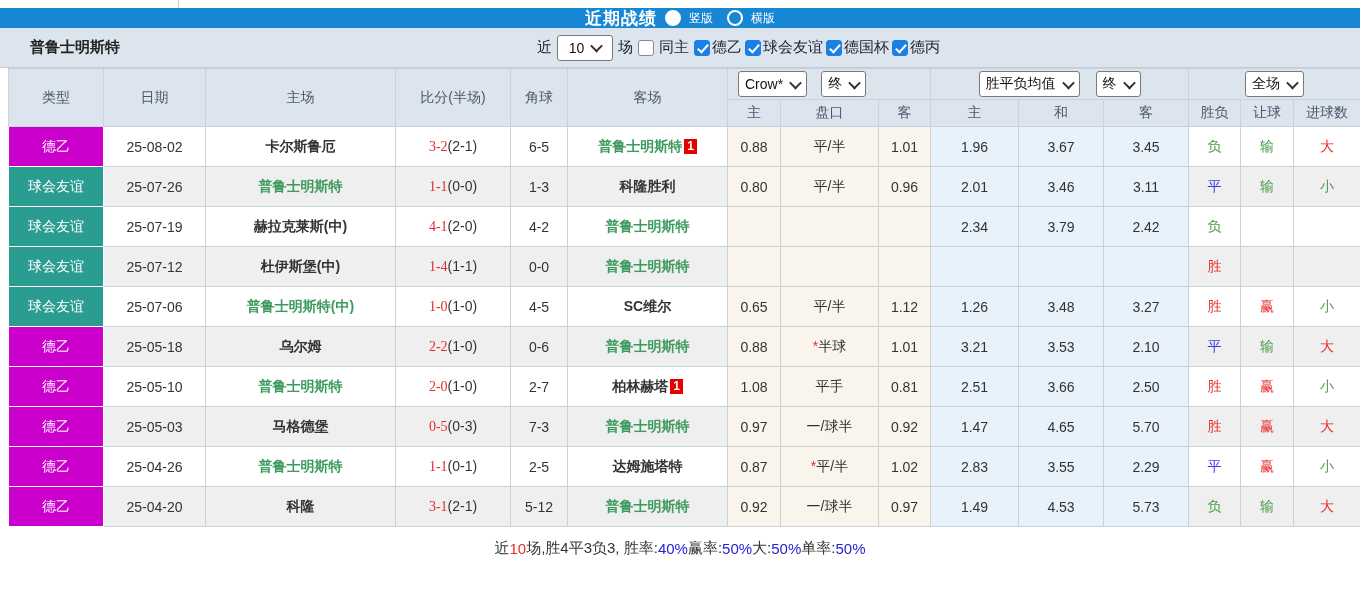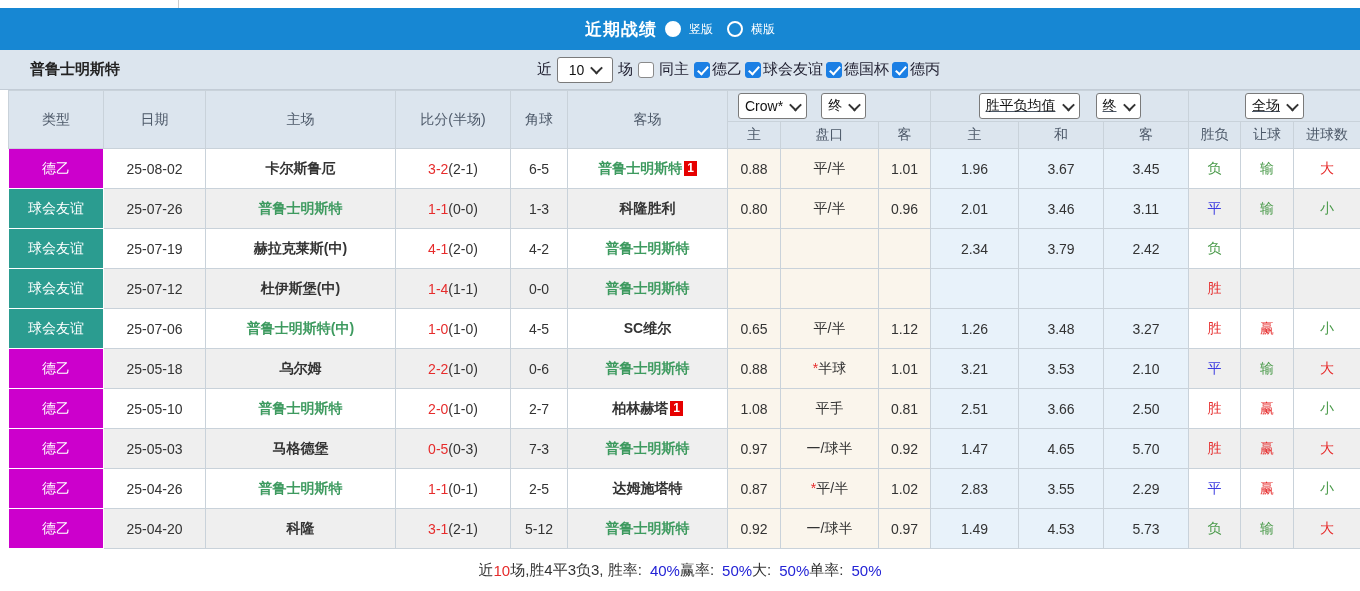--- a/index.html
+++ b/index.html
@@ -1,21 +1,21 @@
 <!DOCTYPE html>
 <html><head>
 <meta charset="utf-8">
 <style>
   html,body{margin:0;padding:0;}
   body{width:1360px;height:591px;background:#fff;font-family:"Liberation Sans","DejaVu Sans",sans-serif;overflow:hidden;}
   .topstrip{height:8px;background:#fff;position:relative;}
   .topstrip .vline{position:absolute;left:178px;top:0;width:1px;height:8px;background:#ccc;}
 
   
-  .titlebar{height:42px;background:#1787d3;display:flex;align-items:center;justify-content:center;color:#fff;gap:8px;}
+  .titlebar{height:20px;background:#1787d3;display:flex;align-items:center;justify-content:center;color:#fff;gap:8px;}
   .titlebar .title{font-weight:bold;font-size:17px;letter-spacing:1px;}
   .radio{width:12px;height:12px;border:2px solid #fff;border-radius:50%;display:inline-block;box-sizing:content-box;}
   .radio.filled{background:#fff;}
   .radio-label{font-size:12px;}
 
   
   .filterbar{height:40px;background:#dce5ee;border-bottom:1px solid #c3ccd6;position:relative;box-sizing:border-box;}
   .team-name{position:absolute;left:30px;top:10px;font-size:15px;font-weight:bold;color:#222;}
   .filters{position:absolute;left:537px;top:0;height:39px;display:flex;align-items:center;font-size:15px;color:#223;gap:5px;}
   .sel{display:inline-flex;align-items:center;justify-content:center;background:#fff;border:1px solid #7a7a7a;border-radius:3px;height:24px;font-size:14px;color:#111;padding:0 6px;cursor:default;}
@@ -26,40 +26,40 @@
   .cb-label{margin-right:1px;}
 
   
   table{border-collapse:collapse;table-layout:fixed;width:1352px;margin-left:8px;}
   td,th{border:1px solid #c9d2da;font-size:14px;text-align:center;color:#333;padding:0;overflow:hidden;white-space:nowrap;font-weight:normal;}
   thead th{background:#dce5ee;color:#4c5868;}
   tr.hdr1 th{height:30px;}
   tr.hdr2 th{height:26px;}
   .sel-group{display:flex;align-items:center;background:#dce5ee;}
   .sel-group.start{justify-content:flex-start;padding-left:10px;gap:14px;}
-  .sel-group.center{justify-content:center;gap:16px;text-decoration:underline;}
+  .sel-group.center{justify-content:center;gap:16px;}
   tbody tr{height:40px;}
   tbody tr.even td{background:#efefef;}
   tbody tr.odd td{background:#fff;}
   tbody td.col-cream{background:#faf5ec !important;text-align:center;}
   tbody td.col-blue{background:#e8f2fa !important;}
   td.type-td{border-color:#fff;color:#fff;font-size:14px;}
   .team{color:#333;font-weight:bold;}
   .team.green{color:#3d9a5f;}
-  .score-main{color:#e62b2b;}
+  .score-main{color:#e62b2b;font-family:Liberation Serif, serif;}
   .badge{display:inline-block;background:#e60000;color:#fff;font-size:12px;line-height:15px;padding:0 3px;margin-left:2px;font-weight:bold;vertical-align:1px;}
   .star{color:#e62b2b;}
   .c-red{color:#e62b2b;}
   .c-green{color:#4a9a4a;}
   .c-blue{color:#3c3ce0;}
   .c-dark{color:#333;}
 
   
   .summary{height:42px;display:flex;align-items:center;justify-content:center;font-size:15px;color:#333;background:#fff;}
-  .summary .c-blue{color:#2323d6;margin-left:8px;}
+  .summary .c-blue{color:#2323d6;}
 </style>
 </head>
 <body>
 
 <div class="topstrip">
     <span class="vline"></span>
   </div>
 
 <div class="titlebar">
   <span class="title">近期战绩</span>

